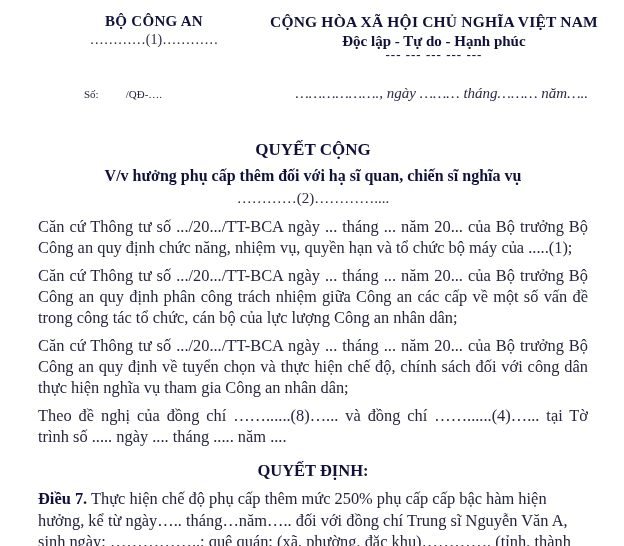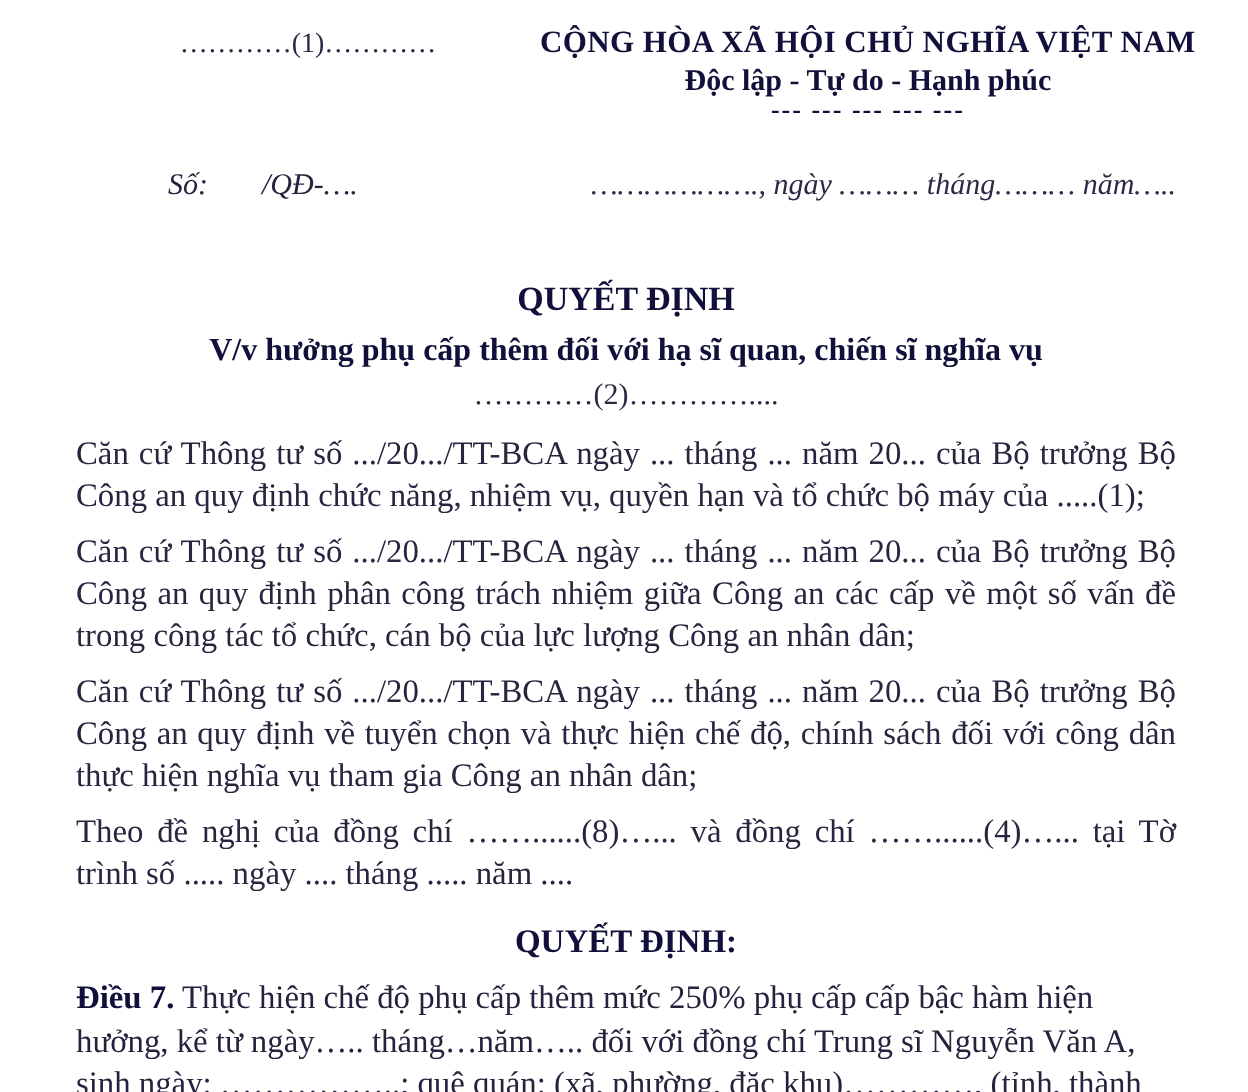--- a/index.html
+++ b/index.html
@@ -70,22 +70,21 @@
   .meta-row {
     display: flex;
     align-items: baseline;
     margin-top: 25px;
   }
   .meta-left {
     width: 232px;
     flex: 0 0 auto;
     padding-left: 46px;
     box-sizing: border-box;
-    font-size: 15px;
-    font-style: italic;
+    font-size: 11px;
   }
   .meta-left .so-value { margin-left: 27px; }
   .meta-right {
     flex: 1 1 auto;
     text-align: right;
     font-style: italic;
     font-size: 15px;
     color: #2a2a45;
   }
 
@@ -139,38 +138,39 @@
     color: #10103a;
   }
 </style>
 </head>
 <body>
 
 <div class="page">
 
   <div class="hdr">
     <div class="hdr-left">
+      <div class="org-name">BỘ CÔNG AN</div>
       <div class="org-note">…………(1)…………</div>
     </div>
     <div class="hdr-right">
       <div class="national-motto-1">CỘNG HÒA XÃ HỘI CHỦ NGHĨA VIỆT NAM</div>
       <div class="national-motto-2">Độc lập - Tự do - Hạnh phúc</div>
       <div class="motto-sep">--- --- --- --- ---</div>
     </div>
   </div>
 
   <div class="meta-row">
     <div class="meta-left">
       <span class="so-label">Số:</span><span class="so-value">/QĐ-….</span>
     </div>
     <div class="meta-right">………………., ngày ……… tháng……… năm…..</div>
   </div>
 
   <div class="title-block">
-    <div class="doc-title">QUYẾT ĐỊNH</div>
+    <div class="doc-title">QUYẾT CỘNG</div>
     <div class="doc-subject">V/v hưởng phụ cấp thêm đối với hạ sĩ quan, chiến sĩ nghĩa vụ</div>
     <div class="doc-note">…………(2)…………....</div>
   </div>
 
   <div class="recitals">
     <p class="recital">Căn cứ Thông tư số .../20.../TT-BCA ngày ... tháng ... năm 20... của Bộ trưởng Bộ Công an quy định chức năng, nhiệm vụ, quyền hạn và tổ chức bộ máy của .....(1);</p>
     <p class="recital">Căn cứ Thông tư số .../20.../TT-BCA ngày ... tháng ... năm 20... của Bộ trưởng Bộ Công an quy định phân công trách nhiệm giữa Công an các cấp về một số vấn đề trong công tác tổ chức, cán bộ của lực lượng Công an nhân dân;</p>
     <p class="recital">Căn cứ Thông tư số .../20.../TT-BCA ngày ... tháng ... năm 20... của Bộ trưởng Bộ Công an quy định về tuyển chọn và thực hiện chế độ, chính sách đối với công dân thực hiện nghĩa vụ tham gia Công an nhân dân;</p>
     <p class="recital">Theo đề nghị của đồng chí ……......(8)…... và đồng chí ……......(4)…... tại Tờ trình số ..... ngày .... tháng ..... năm ....</p>
   </div>

